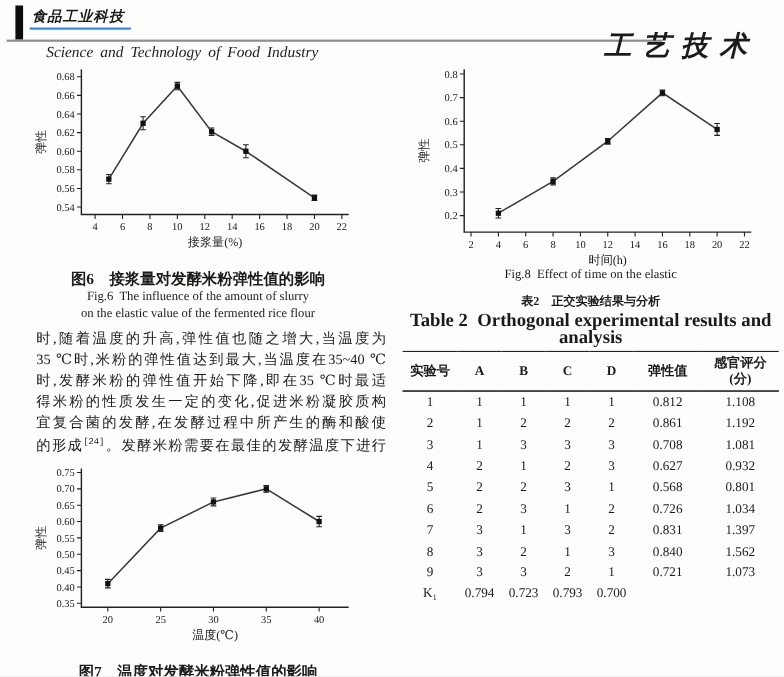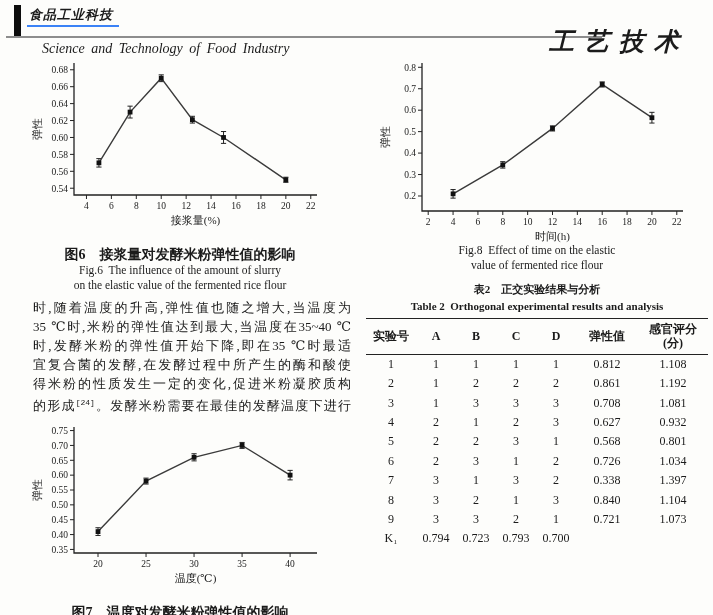--- a/index.html
+++ b/index.html
@@ -25,21 +25,21 @@
   .cap-cn{font-weight:bold;font-size:14px;line-height:17px;margin-top:19px;white-space:pre-wrap;}
   .cap-en{font-weight:normal;font-size:11.5px;line-height:15px;white-space:pre-wrap;}
   
   .para{margin-top:5px;font-size:13px;line-height:19px;}
   .pline{text-align:justify;text-align-last:justify;padding-left:24px;}
   .pline.last{text-align-last:left;}
   sup{font-size:8px;font-family:Liberation Mono, monospace;}
   
   .tblock{margin-top:7px;}
   .tbl-title-cn{text-align:center;font-weight:bold;font-size:11px;line-height:18px;white-space:pre-wrap;}
-  .tbl-title-en{text-align:center;font-weight:bold;font-size:11px;line-height:16px;white-space:pre-wrap;}
+  .tbl-title-en{text-align:center;font-weight:bold;font-size:17px;line-height:16px;white-space:pre-wrap;}
   table{width:100%;border-collapse:collapse;font-size:12px;margin-top:4px;}
   thead th{border-top:1.6px solid #222;border-bottom:1.3px solid #222;font-weight:bold;
            padding:3px 0;white-space:pre-line;line-height:1.2;}
   tbody td{text-align:center;padding:2.2px 0;}
   th:nth-child(1),td:nth-child(1){width:50px;}
   th:nth-child(6),td:nth-child(6){width:62px;}
   th:nth-child(7),td:nth-child(7){width:70px;}
 </style>
 </head>
 <body>
@@ -129,22 +129,22 @@
           </div>
         <div class="cap-cn">图6　接浆量对发酵米粉弹性值的影响</div>
         <div class="cap-en">Fig.6  The influence of the amount of slurry</div>
         <div class="cap-en">on the elastic value of the fermented rice flour</div>
       </figure>
 
       <div class="para">
         <div class="pline">时,随着温度的升高,弹性值也随之增大,当温度为</div>
         <div class="pline">35 ℃时,米粉的弹性值达到最大,当温度在35~40 ℃</div>
         <div class="pline">时,发酵米粉的弹性值开始下降,即在35 ℃时最适</div>
+        <div class="pline">得米粉的性质发生一定的变化,促进米粉凝胶质构</div>
         <div class="pline">宜复合菌的发酵,在发酵过程中所产生的酶和酸使</div>
-        <div class="pline">得米粉的性质发生一定的变化,促进米粉凝胶质构</div>
         <div class="pline"><span>的形成</span><sup>[24]</sup><span>。发酵米粉需要在最佳的发酵温度下进行</span></div>
       </div>
 
       <figure class="fig" style="margin-top:4px;">
         <div class="chart">
             <svg width="300" height="166" viewBox="0 0 300 166">
               <path d="M44,8 L44,134 L287,134" fill="none" stroke="#222" stroke-width="1.3"></path>
               <line x1="68.01185770750988" y1="134" x2="68.01185770750988" y2="138" stroke="#222" stroke-width="1"></line>
               <text class="tk" x="68.01185770750988" y="148" text-anchor="middle">20</text>
               <line x1="116.03557312252964" y1="134" x2="116.03557312252964" y2="138" stroke="#222" stroke-width="1"></line>
@@ -264,21 +264,20 @@
               <rect x="72.67142857142856" y="136.44057971014493" width="4.8" height="4.8" fill="#111"></rect>
               <rect x="122.38571428571429" y="107.4840579710145" width="4.8" height="4.8" fill="#111"></rect>
               <rect x="172.1" y="71.02028985507245" width="4.8" height="4.8" fill="#111"></rect>
               <rect x="221.81428571428572" y="27.049275362318845" width="4.8" height="4.8" fill="#111"></rect>
               <rect x="271.52857142857147" y="60.29565217391306" width="4.8" height="4.8" fill="#111"></rect>
               <text class="axl" x="174.5" y="185" text-anchor="middle">时间(h)</text>
               <text class="axl" transform="translate(11,82) rotate(-90)" text-anchor="middle">弹性</text>
             </svg>
           </div>
         <div class="cap-en">Fig.8  Effect of time on the elastic</div>
-        <div class="cap-en">value of fermented rice flour</div>
       </figure>
 
 
       <div class="tblock">
         <div class="tbl-title-cn">表2　正交实验结果与分析</div>
         <div class="tbl-title-en">Table 2  Orthogonal experimental results and analysis</div>
         <table>
           <thead>
               <tr>
                 <th>实验号</th>
@@ -345,31 +344,31 @@
                 <td>2</td>
                 <td>0.726</td>
                 <td>1.034</td>
               </tr>
               <tr>
                 <td>7</td>
                 <td>3</td>
                 <td>1</td>
                 <td>3</td>
                 <td>2</td>
-                <td>0.338</td>
+                <td>0.831</td>
                 <td>1.397</td>
               </tr>
               <tr>
                 <td>8</td>
                 <td>3</td>
                 <td>2</td>
                 <td>1</td>
                 <td>3</td>
                 <td>0.840</td>
-                <td>1.104</td>
+                <td>1.562</td>
               </tr>
               <tr>
                 <td>9</td>
                 <td>3</td>
                 <td>3</td>
                 <td>2</td>
                 <td>1</td>
                 <td>0.721</td>
                 <td>1.073</td>
               </tr>

